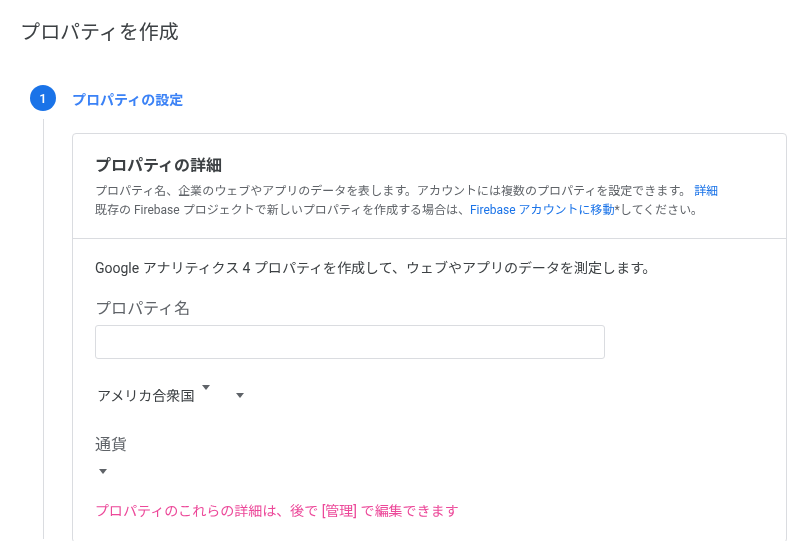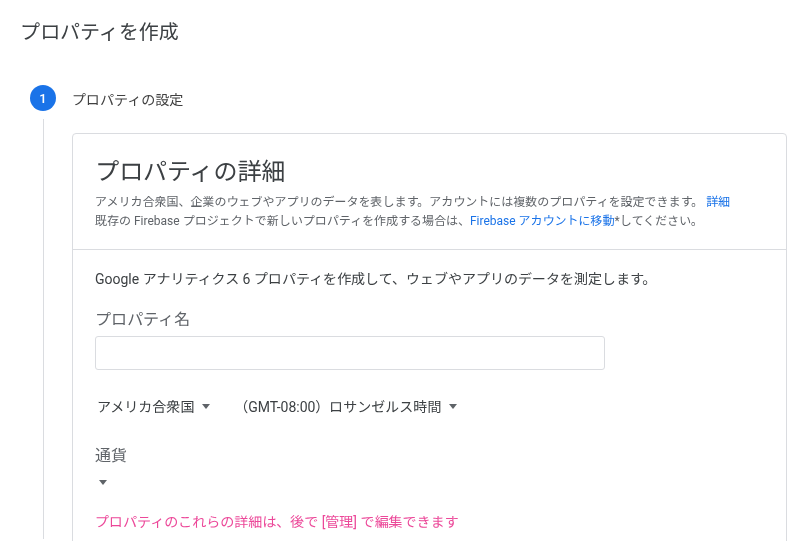--- a/index.html
+++ b/index.html
@@ -51,33 +51,34 @@
       flex: 1;
       background: #dadce0;
       margin-top: 8px;
       min-height: 420px;
     }
     .step-content {
       flex: 1;
     }
     .step-title {
       font-size: 14px;
-      color: #404040;
+      color: #3b82f6;
       margin-top: 4px;
       margin-bottom: 24px;
+      font-weight: bold;
     }
     .card {
       border: 1px solid #dadce0;
       border-radius: 4px;
       padding: 18px 22px 22px 22px;
       margin-right: 4px;
     }
     .card-title {
-      font-size: 24px;
-      font-weight: 400;
+      font-size: 16px;
+      font-weight: 700;
       color: #3c4043;
       margin-bottom: 6px;
     }
     .card-desc {
       font-size: 12px;
       color: #5f6368;
       line-height: 1.6;
     }
     .card-desc a {
       color: #1a73e8;
@@ -111,21 +112,21 @@
     .field-block {
       margin-bottom: 22px;
     }
     .dropdown-row {
       display: flex;
       gap: 20px;
       align-items: center;
     }
     .dropdown {
       display: inline-flex;
-      align-items: center;
+      align-items: flex-start;
       gap: 6px;
       font-size: 14px;
       color: #3c4043;
       cursor: pointer;
       padding: 4px 2px;
     }
     .chevron {
       width: 0;
       height: 0;
       border-left: 4px solid transparent;
@@ -148,42 +149,41 @@
     <div class="step-badge">1</div>
     <div class="step-line"></div>
   </div>
 
   <div class="step-content">
     <div class="step-title">プロパティの設定</div>
 
     <div class="card">
       <div class="card-title">プロパティの詳細</div>
       <div class="card-desc">
-        <span>アメリカ合衆国、企業のウェブやアプリのデータを表します。アカウントには複数のプロパティを設定できます。</span>
+        <span>プロパティ名、企業のウェブやアプリのデータを表します。アカウントには複数のプロパティを設定できます。</span>
         <a href="#">詳細</a><br>
         <span>既存の Firebase プロジェクトで新しいプロパティを作成する場合は、</span><a href="#">Firebase アカウントに移動</a><span>*してください。</span>
       </div>
 
       <hr class="divider">
 
-      <div class="section-lead">Google アナリティクス 6 プロパティを作成して、ウェブやアプリのデータを測定します。</div>
+      <div class="section-lead">Google アナリティクス 4 プロパティを作成して、ウェブやアプリのデータを測定します。</div>
 
       <div class="field-block">
         <div class="field-label">プロパティ名</div>
         <input type="text" class="text-input" value="" style="">
       </div>
 
       <div class="field-block">
         <div class="dropdown-row">
           <div class="dropdown">
             <span>アメリカ合衆国</span>
             <span class="chevron"></span>
           </div>
           <div class="dropdown">
-            <span>（GMT-08:00）ロサンゼルス時間</span>
             <span class="chevron"></span>
           </div>
         </div>
       </div>
 
       <div class="field-block">
         <div class="field-label">通貨</div>
         <div class="dropdown">
           <span class="chevron"></span>
         </div>

